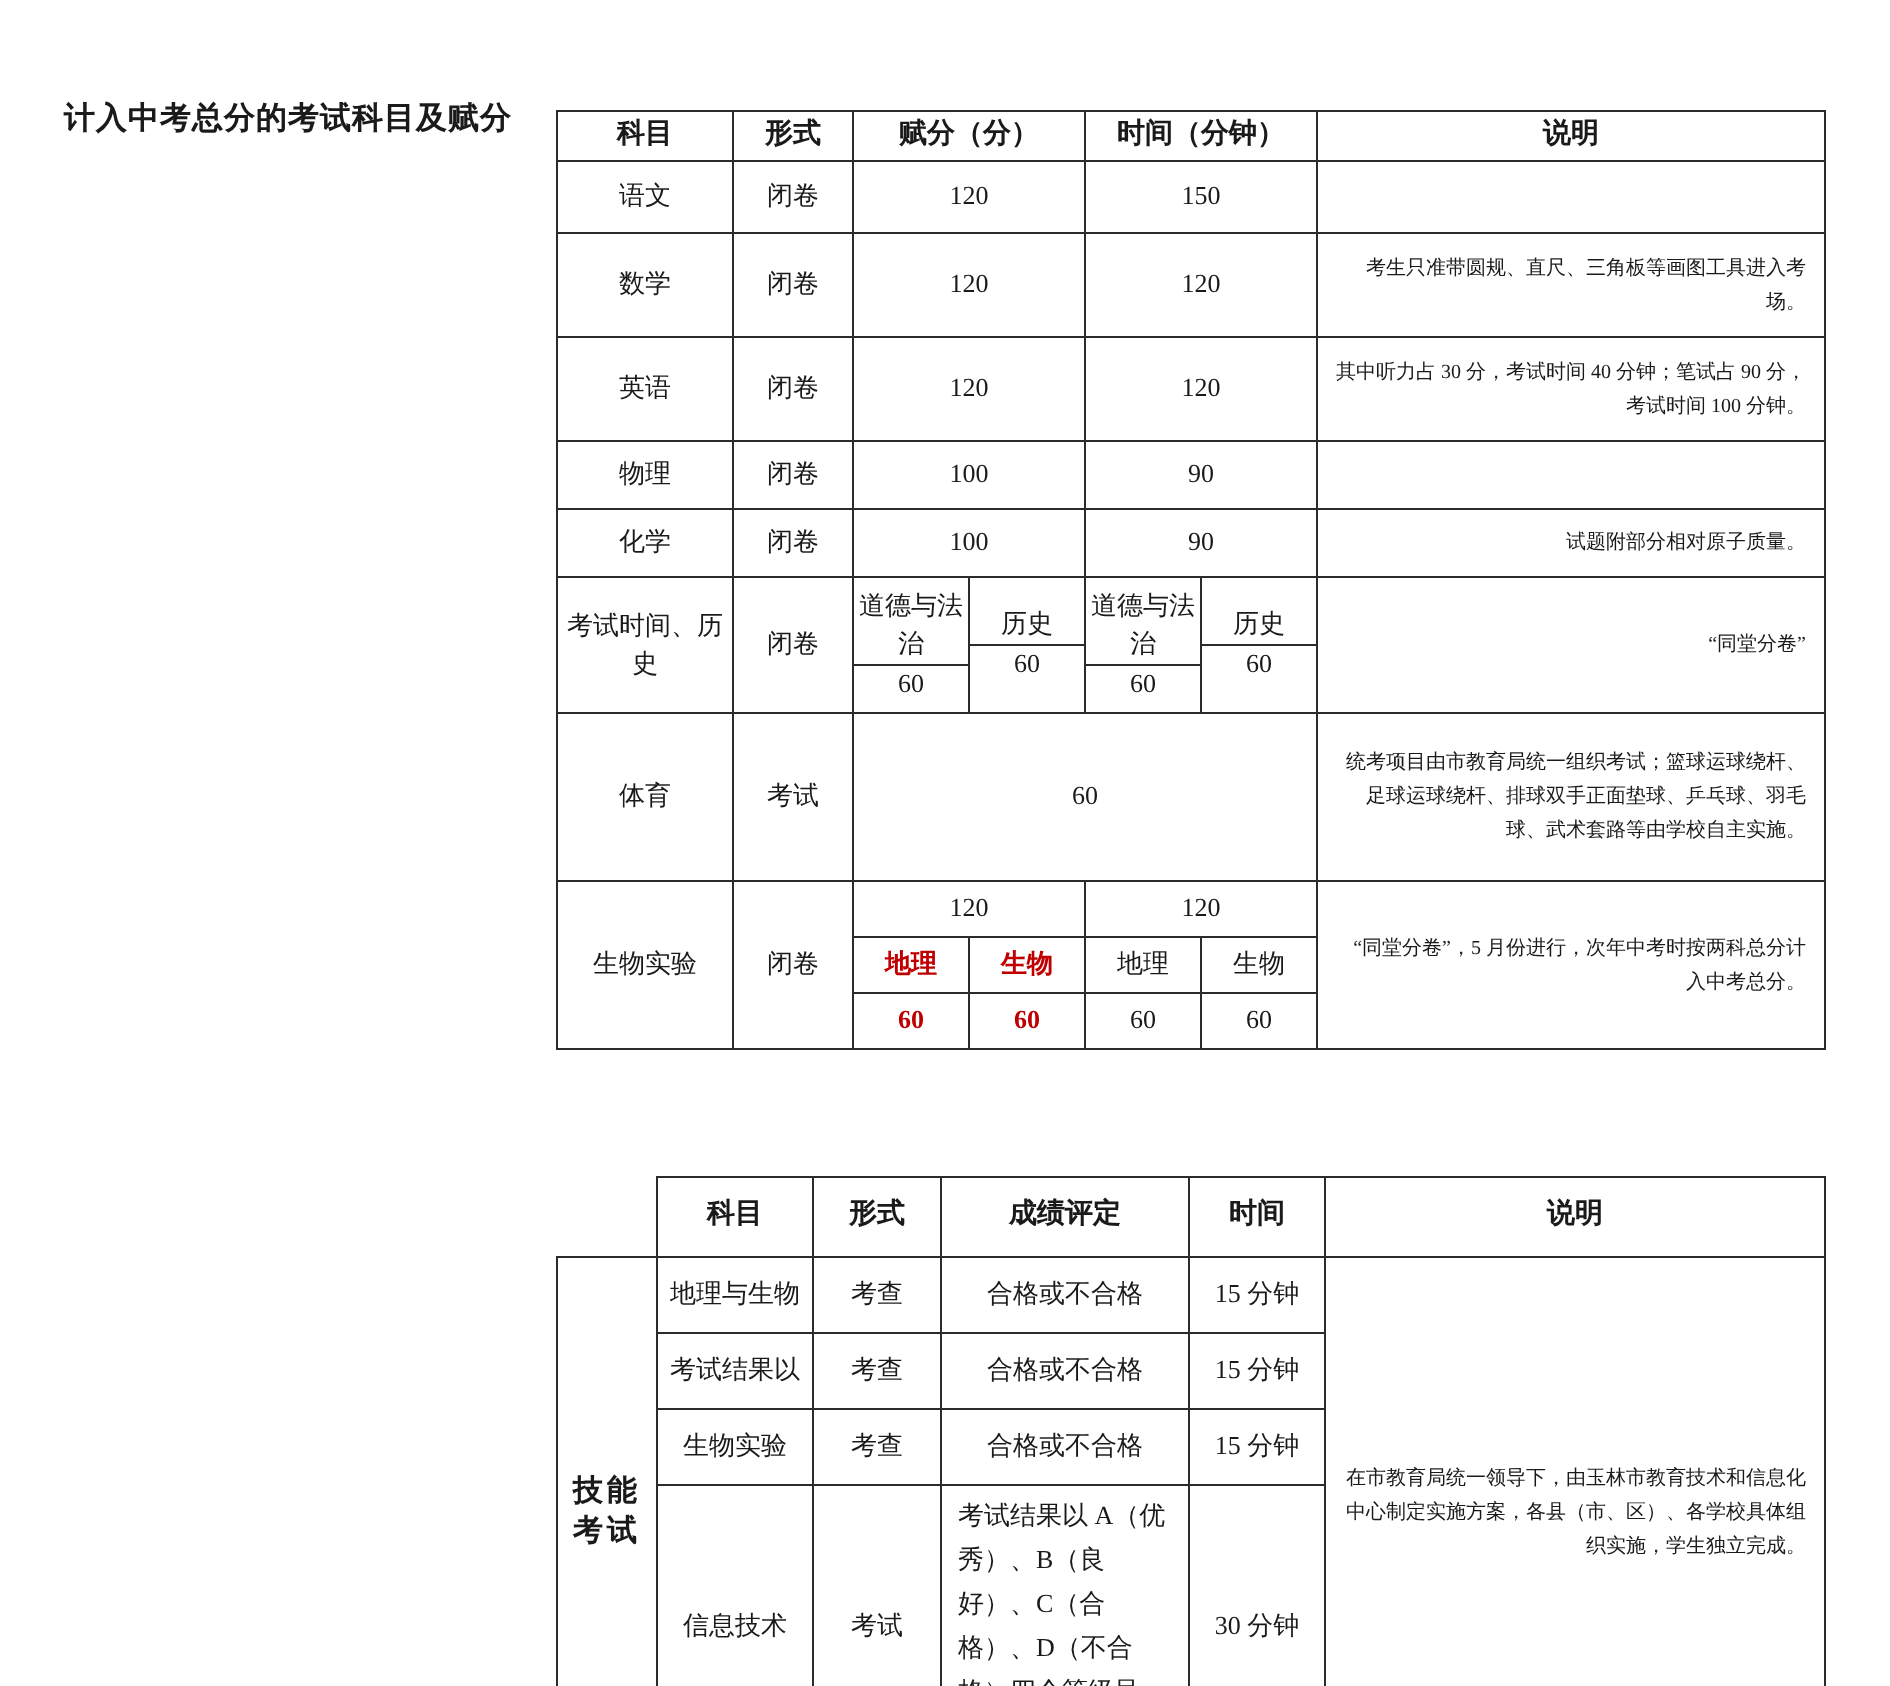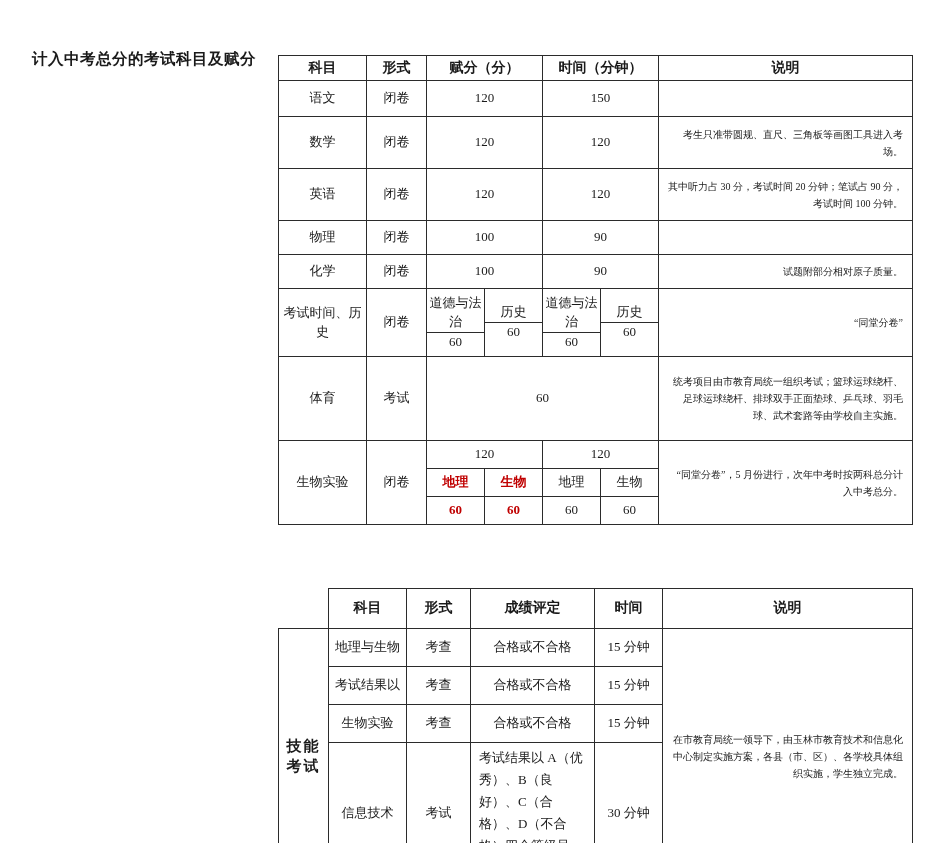--- a/index.html
+++ b/index.html
@@ -141,21 +141,21 @@
       <td colspan="2">120</td>
       <td colspan="2">120</td>
       <td class="desc">考生只准带圆规、直尺、三角板等画图工具进入考场。</td>
     </tr>
 
     <tr style="height:52px">
       <td>英语</td>
       <td>闭卷</td>
       <td colspan="2">120</td>
       <td colspan="2">120</td>
-      <td class="desc">其中听力占 30 分，考试时间 20 分钟；笔试占 90 分，考试时间 100 分钟。</td>
+      <td class="desc">其中听力占 30 分，考试时间 40 分钟；笔试占 90 分，考试时间 100 分钟。</td>
     </tr>
 
     <tr style="height:34px">
       <td>物理</td>
       <td>闭卷</td>
       <td colspan="2">100</td>
       <td colspan="2">90</td>
       <td class="desc"></td>
     </tr>
 

